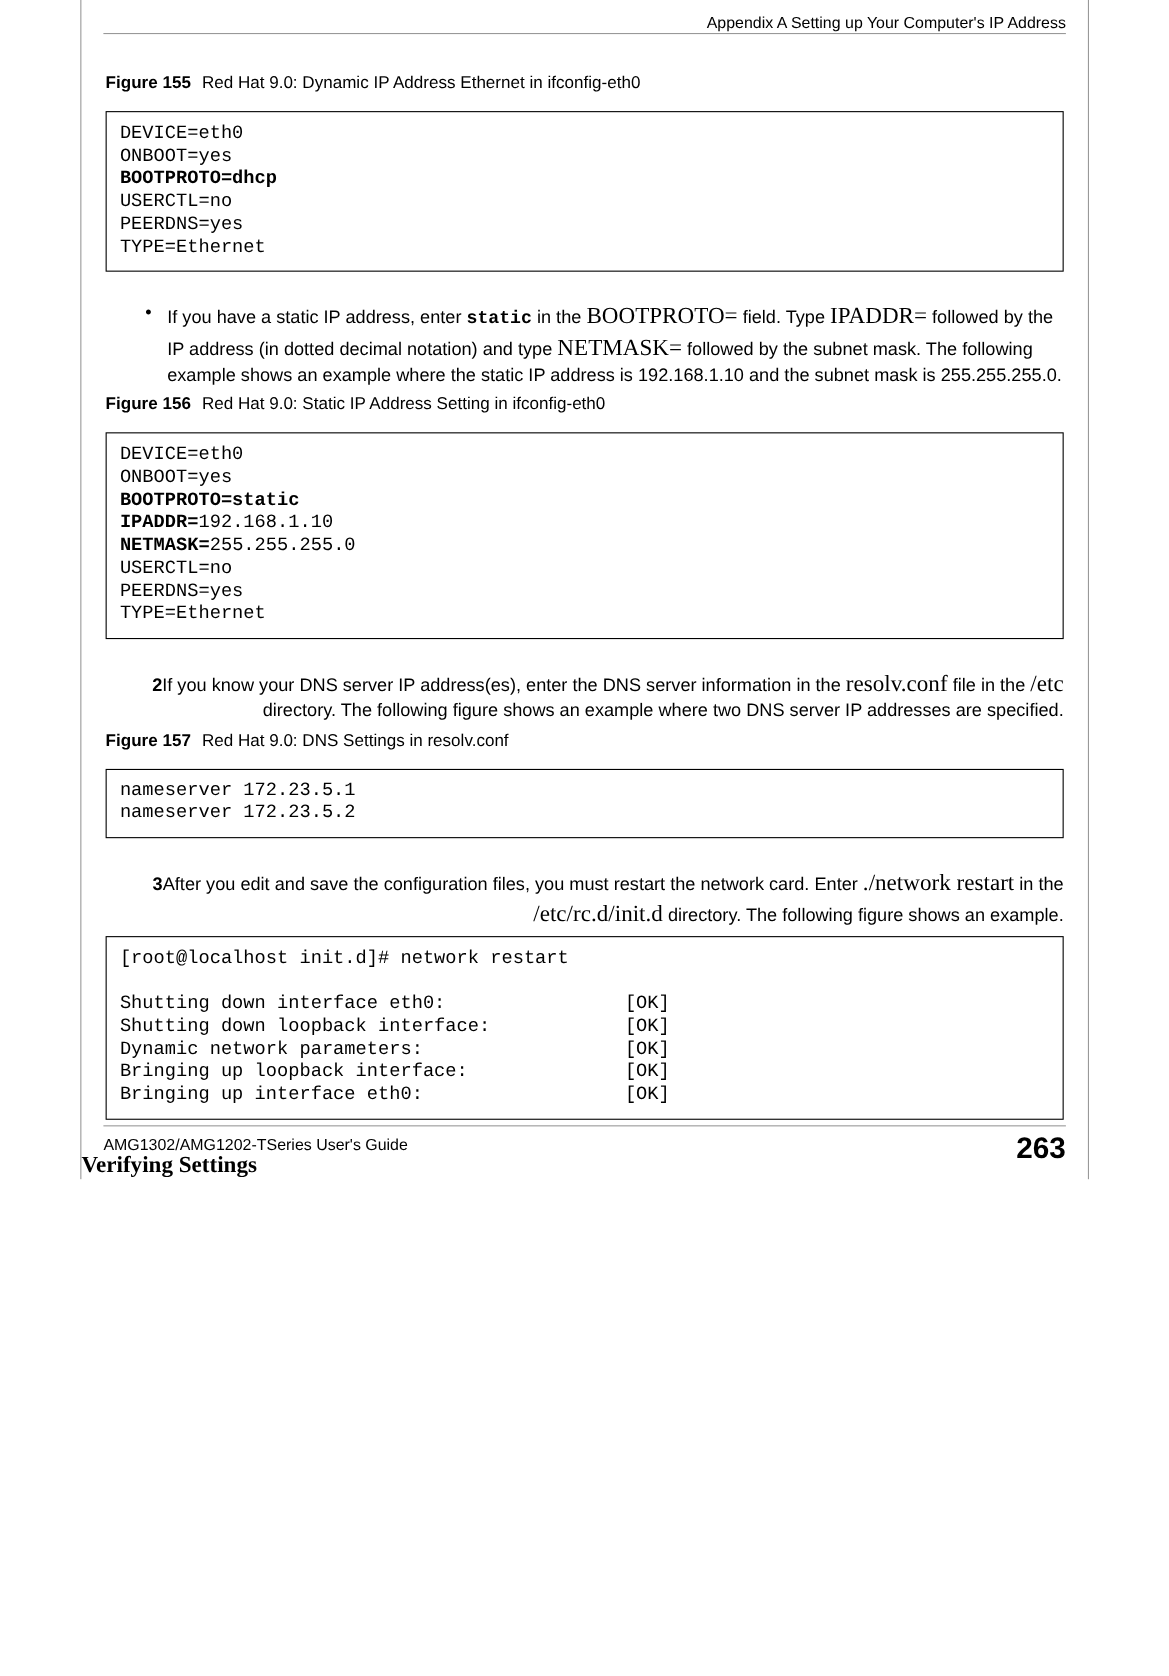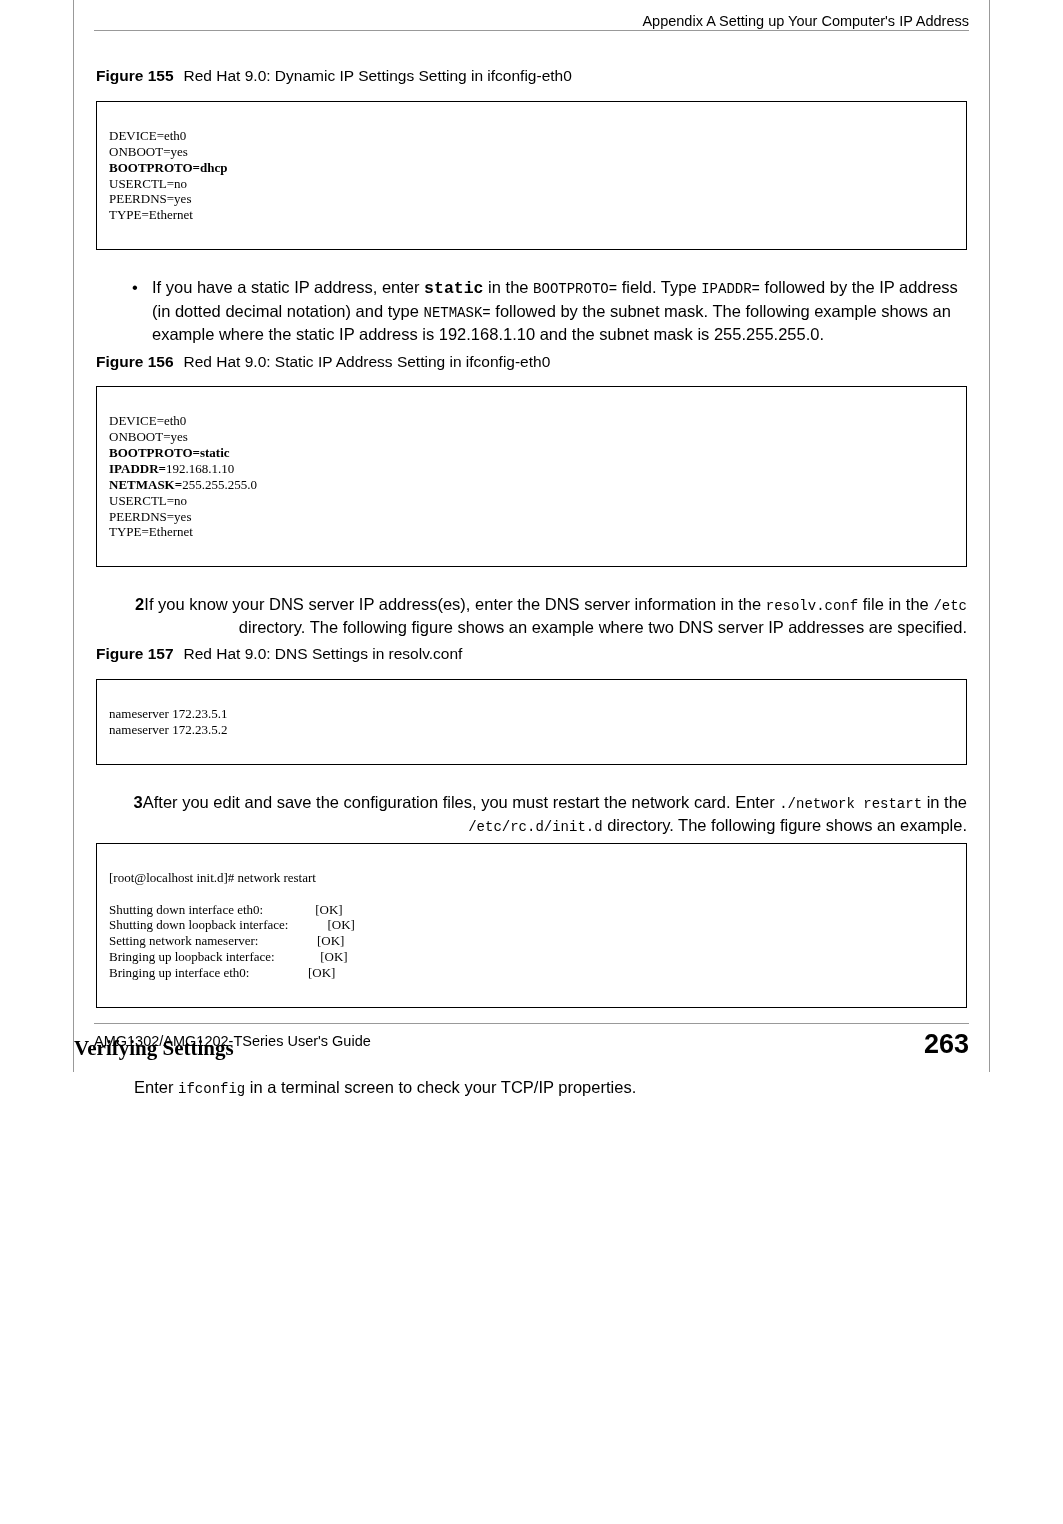--- a/index.html
+++ b/index.html
@@ -68,40 +68,40 @@
     right: 22px;
   }
   .figcap {
     font-size: 15.5px;
     margin-top: 6px;
     margin-bottom: 14px;
   }
   .figcap .fignum { font-weight: bold; margin-right: 10px; }
   .code-box {
     border: 1.5px solid #000;
-    padding: 26px 12px;
-    font-family: Liberation Serif, serif;
-    font-size: 13px;
+    padding: 10px 12px;
+    font-family: Liberation Mono, monospace;
+    font-size: 17px;
     line-height: 1.22;
     white-space: pre;
     margin-bottom: 26px;
   }
   .code-box .b { font-weight: bold; }
   .bullet-block {
     margin-left: 56px;
     margin-bottom: 6px;
     font-size: 16.5px;
   }
   .bullet-block .bullet {
     display: inline-block;
     width: 20px;
     margin-left: -20px;
     vertical-align: top;
   }
-  .mono { font-family: Liberation Mono, monospace; font-size: 14px; }
+  .mono { font-family: Liberation Serif, serif; font-size: 21px; }
   .monob { font-family: "Courier New", monospace; font-size: 16.5px; font-weight: bold; }
   .numstep {
     margin-left: 38px;
     text-indent: -38px;
     margin-top: 2px;
     margin-bottom: 6px;
     text-align: right;
   }
   .numstep .num { font-weight: bold; display:inline-block; width:38px; text-indent:0; }
   .h3 {
@@ -121,21 +121,21 @@
 <body>
 
 <div class="page">
 
   <div class="running-head">Appendix A Setting up Your Computer's IP Address</div>
   <div class="hr-top"></div>
 
   <div class="content">
 
     <div class="figcap">
-      <span class="fignum">Figure 155</span><span>Red Hat 9.0: Dynamic IP Settings Setting in ifconfig-eth0</span>
+      <span class="fignum">Figure 155</span><span>Red Hat 9.0: Dynamic IP Address Ethernet in ifconfig-eth0</span>
     </div>
     <div class="code-box"><span>DEVICE=eth0</span>
 <span>ONBOOT=yes</span>
 <span class="b">BOOTPROTO=dhcp</span>
 <span>USERCTL=no</span>
 <span>PEERDNS=yes</span>
 <span>TYPE=Ethernet</span></div>
 
     <div class="bullet-block">
       <span class="bullet">•</span><span>If you have a static IP address, enter </span><span class="monob">static</span><span> in the </span><span class="mono">BOOTPROTO=</span><span> field. Type </span><span class="mono">IPADDR=</span><span> followed by the IP address (in dotted decimal notation) and type </span><span class="mono">NETMASK=</span><span> followed by the subnet mask. The following example shows an example where the static IP address is 192.168.1.10 and the subnet mask is 255.255.255.0.</span>
@@ -164,28 +164,25 @@
 <span>nameserver 172.23.5.2</span></div>
 
     <div class="numstep">
       <span class="num">3</span><span>After you edit and save the configuration files, you must restart the network card. Enter </span><span class="mono">./network restart</span><span> in the </span><span class="mono">/etc/rc.d/init.d</span><span> directory.  The following figure shows an example.</span>
     </div>
 
     <div class="code-box"><span>[root@localhost init.d]# network restart</span>
 <span></span>
 <span>Shutting down interface eth0:                [OK]</span>
 <span>Shutting down loopback interface:            [OK]</span>
-<span>Setting network nameserver:                  [OK]</span>
+<span>Dynamic network parameters:                  [OK]</span>
 <span>Bringing up loopback interface:              [OK]</span>
 <span>Bringing up interface eth0:                  [OK]</span></div>
 
     <div class="h3">Verifying Settings</div>
-    <div class="body-indent">
-      <span>Enter </span><span class="mono">ifconfig</span><span> in a terminal screen to check your TCP/IP properties.</span>
-    </div>
 
   </div>
 
   <div class="hr-bottom"></div>
   <div class="footer-left">AMG1302/AMG1202-TSeries User's Guide</div>
   <div class="footer-right">263</div>
 
 </div>
 
 </body></html>

